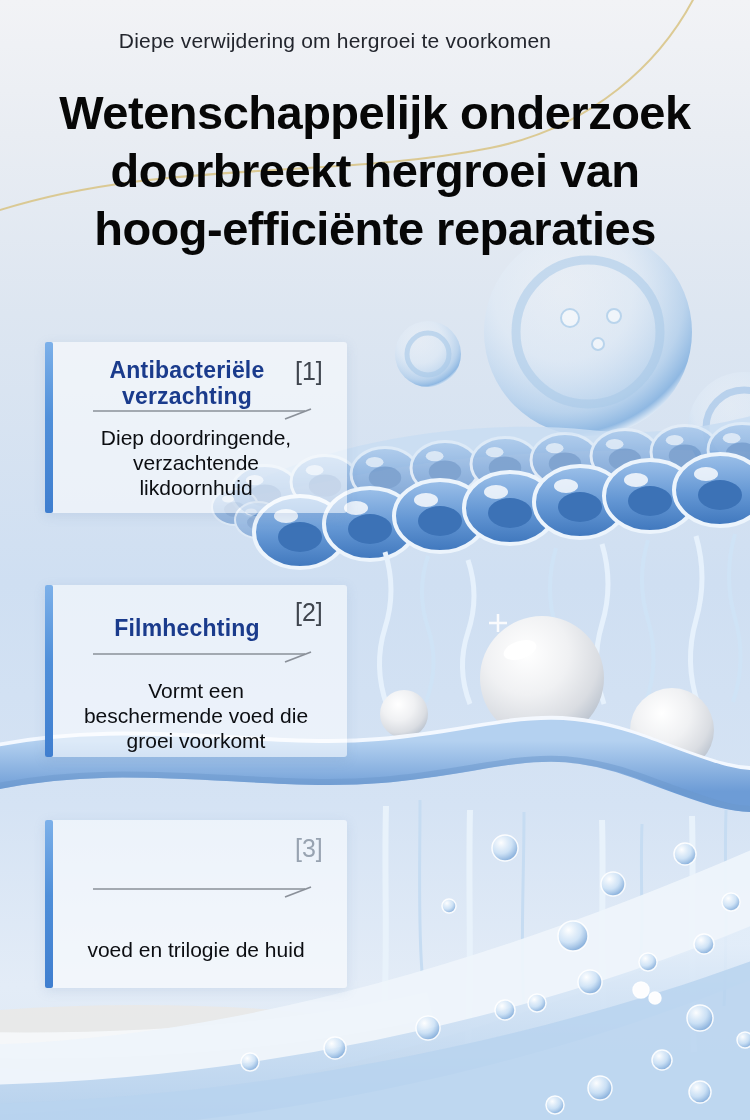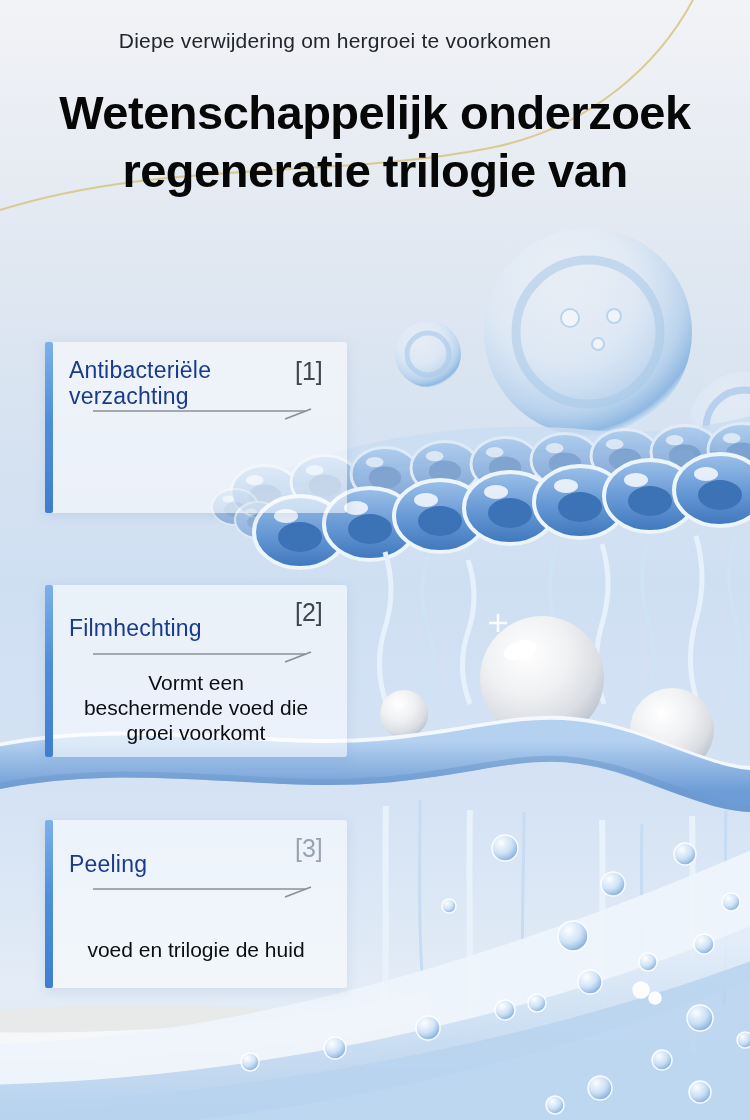--- a/index.html
+++ b/index.html
@@ -28,33 +28,33 @@
   #card1{top:342px;height:171px}
   #card2{top:585px;height:172px}
   #card3{top:820px;height:168px}
   .bar{position:absolute;left:0;top:0;bottom:0;width:8px;border-radius:2px;
     background:linear-gradient(180deg,#7cb0e9 0%,#4f8fd9 45%,#3f7ecf 100%);}
   .idx{position:absolute;left:250px;font-size:25px;color:#3f454e;font-weight:400;}
   #card1 .idx{top:15px}
   #card2 .idx{top:13px}
   #card3 .idx{top:14px;color:#98a3b1}
   .card-title{
-    position:absolute;left:24px;width:270px;text-align:left;
-    font-size:23px;line-height:26px;font-weight:normal;color:#1a3b8c;letter-spacing:0.2px;
+    position:absolute;left:7px;width:270px;text-align:center;
+    font-size:23px;line-height:26px;font-weight:bold;color:#1a3b8c;letter-spacing:0.2px;
   }
   #card1 .card-title{top:15px}
   #card2 .card-title{top:30px}
   #card3 .card-title{top:31px}
   .arrow{position:absolute;left:46px;top:61px;width:234px;height:20px;}
   .desc{
     position:absolute;left:4px;width:294px;text-align:center;
     font-size:21px;line-height:25px;color:#0c0e12;
   }
   #card1 .desc{top:83px}
-  #card2 .desc{top:85px}
+  #card2 .desc{top:93px}
   #card3 .desc{top:92px}
 </style>
 </head>
 <body>
 
 <svg class="bg" viewBox="0 0 750 1120" aria-hidden="true">
   <defs>
     <radialGradient id="gBubble" cx="38%" cy="30%" r="75%">
       <stop offset="0%" stop-color="rgba(255,255,255,0.25)"></stop>
       <stop offset="45%" stop-color="rgba(226,238,250,0.35)"></stop>
@@ -200,46 +200,46 @@
     <circle cx="600" cy="1088" r="12" fill="url(#gDrop)"></circle>
     <circle cx="700" cy="1092" r="11" fill="url(#gDrop)"></circle>
     <circle cx="555" cy="1105" r="9" fill="url(#gDrop)"></circle>
     <circle cx="745" cy="1040" r="8" fill="url(#gDrop)"></circle>
   </g>
 </svg>
 
 <div class="layer">
   <div class="tagline">Diepe verwijdering om hergroei te voorkomen</div>
 
-  <h1 class="headline"><span>Wetenschappelijk onderzoek</span><br><span>regeneratie trilogie van</span><br></h1>
+  <h1 class="headline"><span>Wetenschappelijk onderzoek</span><br><span>doorbreekt hergroei van</span><br><span>hoog-efficiënte reparaties</span></h1>
 
   <div class="card" id="card1">
     <div class="bar"></div>
     <div class="idx">[1]</div>
     <div class="card-title"><span>Antibacteriële</span><br><span>verzachting</span></div>
     <svg class="arrow" viewBox="0 0 234 20">
       <path d="M2,8 L214,8" stroke="#8a9099" stroke-width="1.6" fill="none"></path>
       <path d="M194,16 L220,6" stroke="#8a9099" stroke-width="1.8" fill="none"></path>
     </svg>
+    <div class="desc"><span>Diep doordringende,</span><br><span>verzachtende</span><br><span>likdoornhuid</span></div>
   </div>
 
   <div class="card" id="card2">
     <div class="bar"></div>
     <div class="idx">[2]</div>
     <div class="card-title"><span>Filmhechting</span></div>
     <svg class="arrow" viewBox="0 0 234 20">
       <path d="M2,8 L214,8" stroke="#8a9099" stroke-width="1.6" fill="none"></path>
       <path d="M194,16 L220,6" stroke="#8a9099" stroke-width="1.8" fill="none"></path>
     </svg>
     <div class="desc"><span>Vormt een</span><br><span>beschermende voed die</span><br><span>groei voorkomt</span></div>
   </div>
 
   <div class="card" id="card3">
     <div class="bar"></div>
     <div class="idx">[3]</div>
-    <div class="card-title"><span>Peeling</span></div>
     <svg class="arrow" viewBox="0 0 234 20">
       <path d="M2,8 L214,8" stroke="#8a9099" stroke-width="1.6" fill="none"></path>
       <path d="M194,16 L220,6" stroke="#8a9099" stroke-width="1.8" fill="none"></path>
     </svg>
     <div class="desc"><br><span>voed en trilogie de huid</span></div>
   </div>
 </div>
 
 </body></html>

